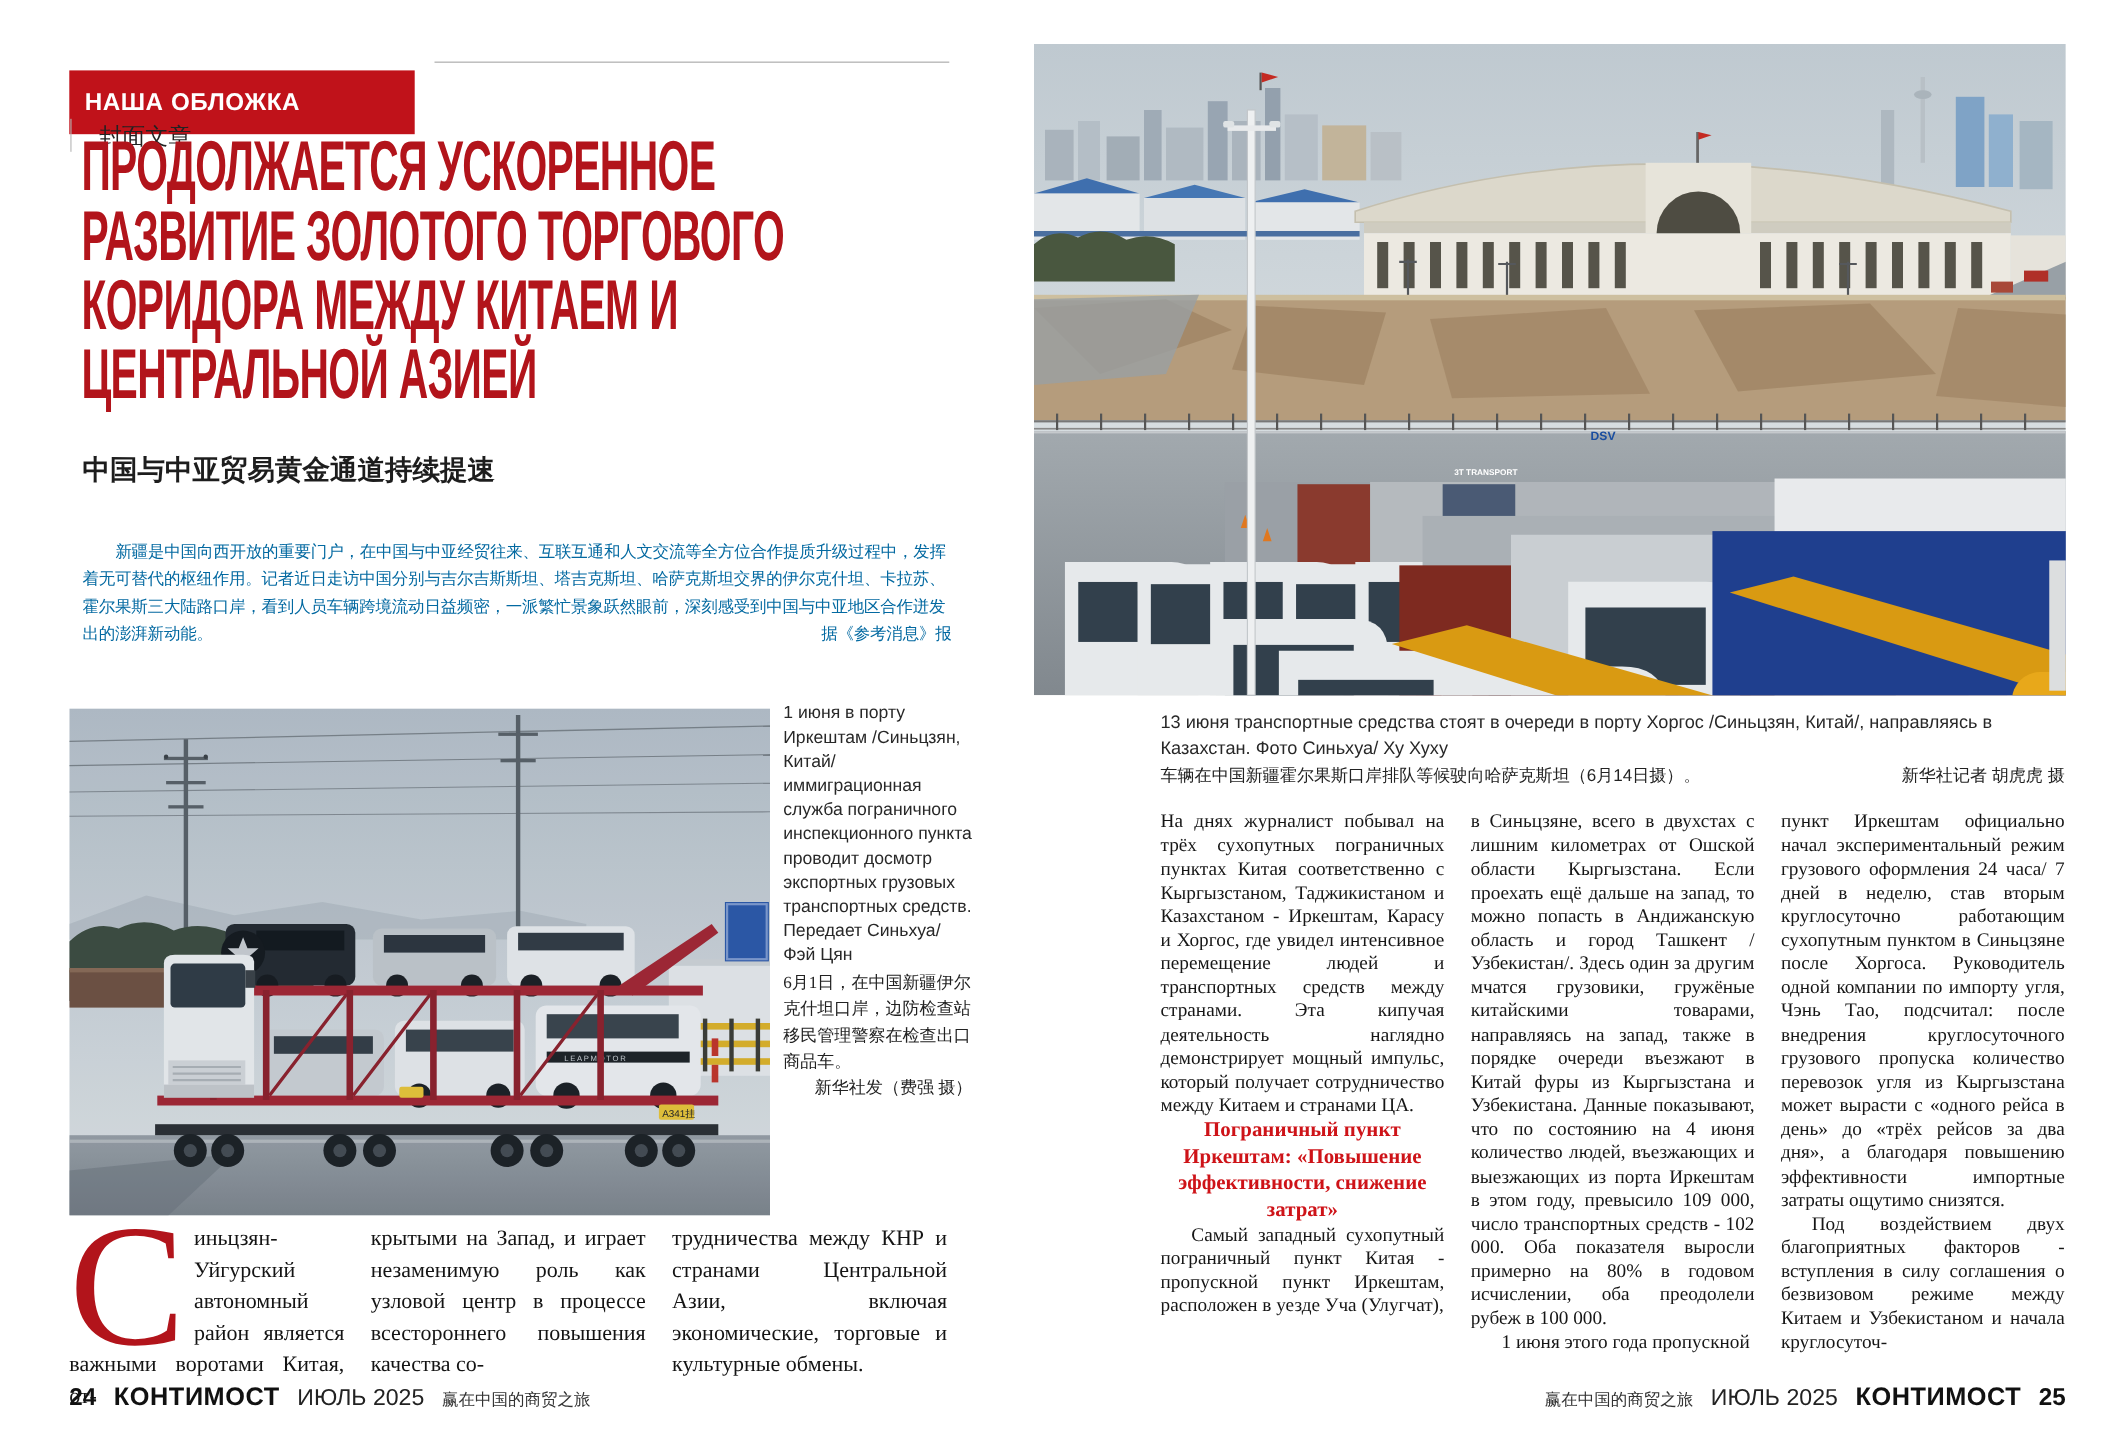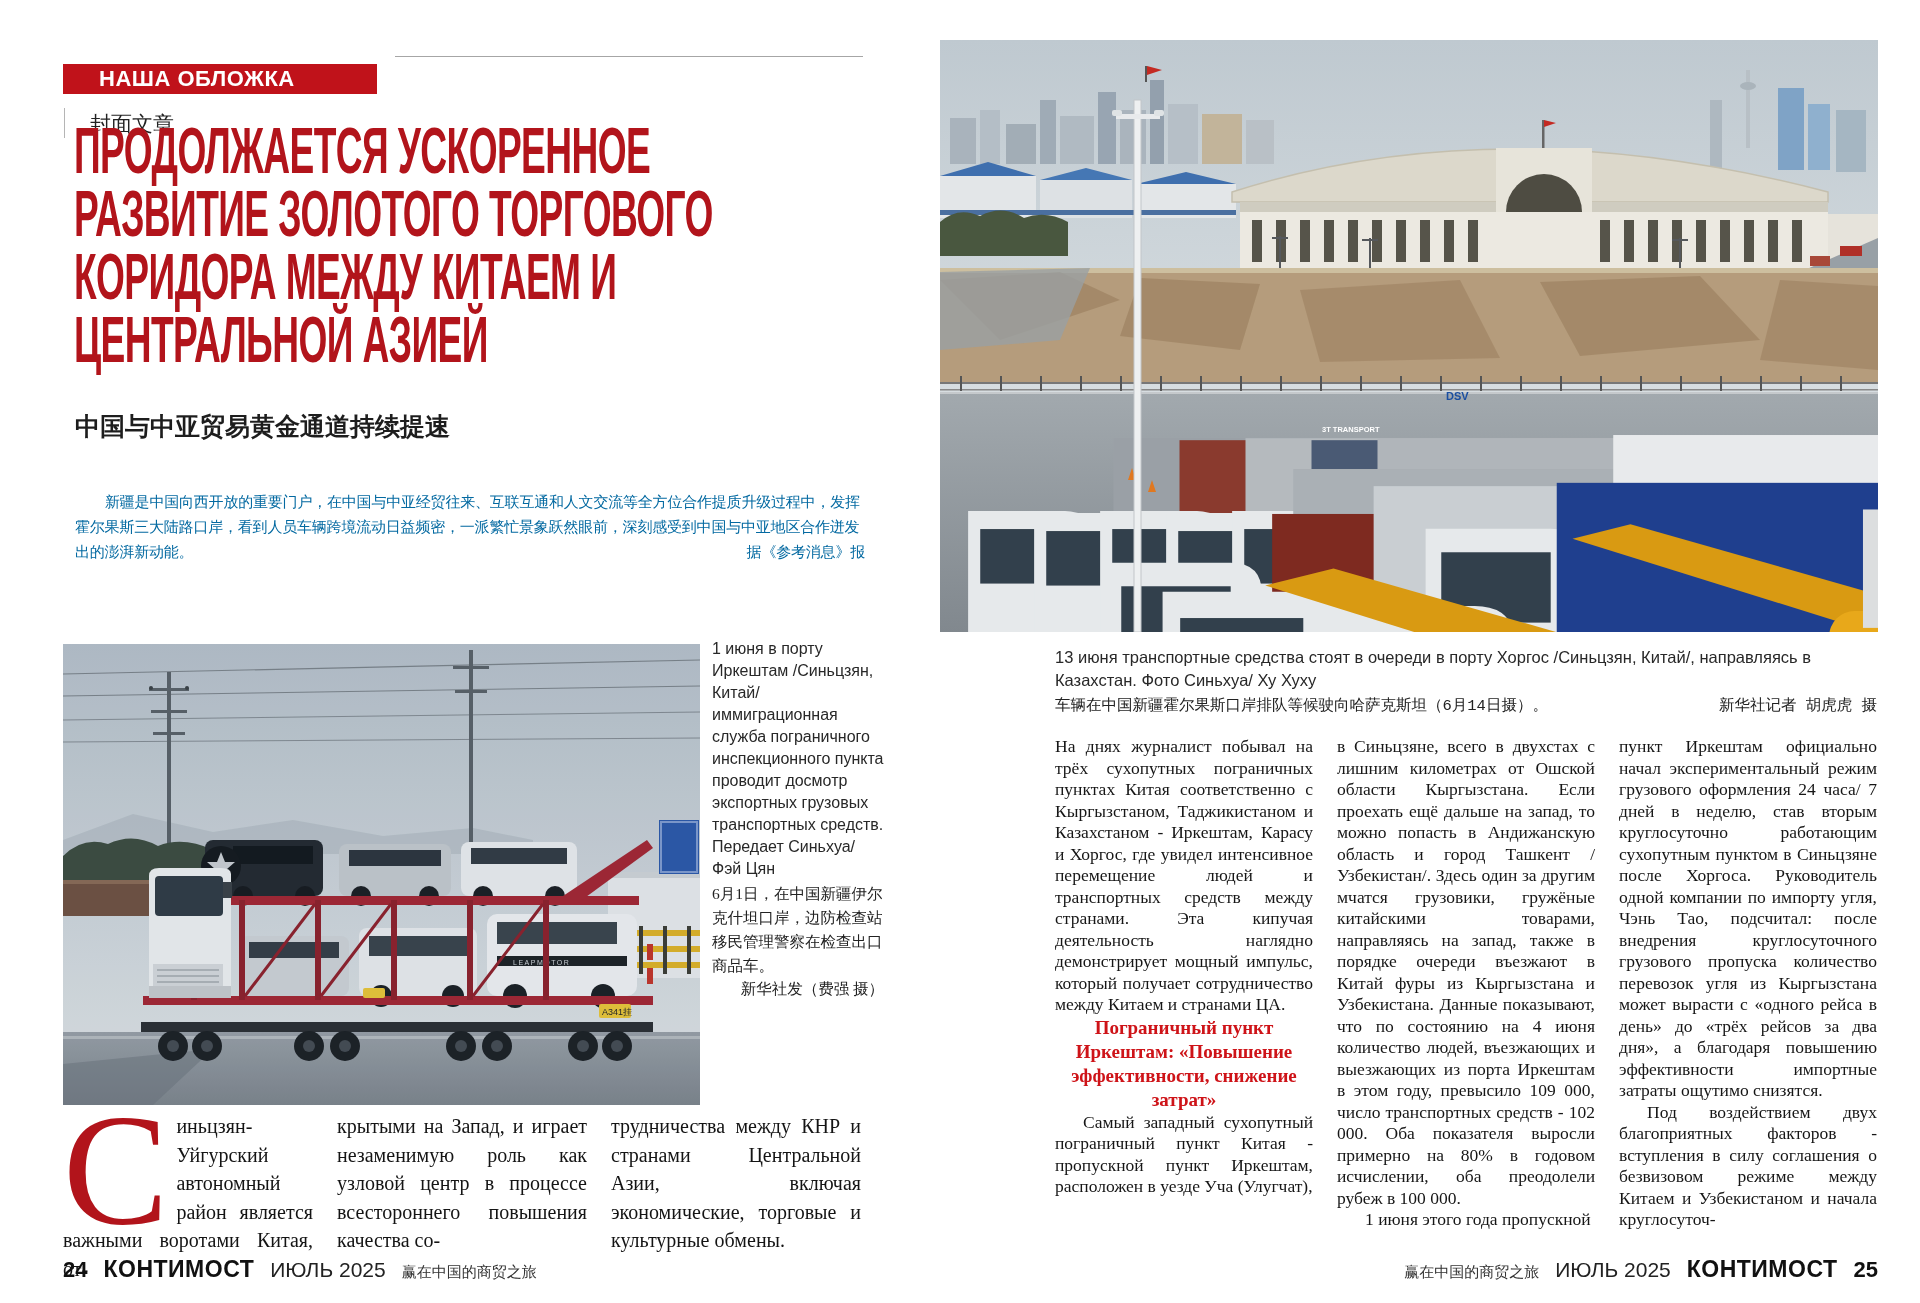--- a/index.html
+++ b/index.html
@@ -2,22 +2,22 @@
 <html><head>
 <meta charset="utf-8">
 <style>
   html,body{margin:0;padding:0;background:#e8e8e8;}
   .spread{position:relative;width:1920px;height:1303px;background:#ffffff;overflow:hidden;
           font-family:"Liberation Sans",sans-serif;color:#1b1b1b;}
   .abs{position:absolute;}
 
   
   .top-rule{left:395px;top:56px;width:468px;height:1px;background:#a6a6a6;}
-  .kicker-box{left:63px;top:64px;width:314px;height:30px;background:#c0121a;display:flex;
-              align-items:center;padding-left:36px;box-sizing:border-box;}
+  .kicker-box{left:63px;top:64px;width:314px;height:58px;background:#c0121a;display:flex;
+              align-items:center;padding-left:14px;box-sizing:border-box;}
   .kicker-box span{color:#fff;font-weight:700;font-size:22px;letter-spacing:.5px;}
   .kicker-tick{left:64px;top:108px;width:1px;height:30px;background:#b5b5b5;}
   .kicker-zh{left:90px;top:110px;font-size:21px;color:#222;}
   .headline{left:74px;top:120px;}
   .headline div{font-weight:700;font-size:64px;line-height:63px;color:#b2141b;
                 letter-spacing:-1px;transform:scaleX(.58);transform-origin:left top;white-space:nowrap;}
   .subhead-zh{left:75px;top:410px;font-size:25px;font-weight:700;color:#1d1d1d;}
 
   
   .intro{left:75px;top:490px;width:790px;font-family:"Liberation Serif",serif;
@@ -30,21 +30,21 @@
   .photo-right{left:940px;top:40px;width:938px;height:592px;}
   .photo-left svg,.photo-right svg{display:block;}
 
   
   .cap-left{left:712px;top:618px;width:172px;margin-top:20px;}
   .cap-ru{font-size:16px;line-height:22px;color:#282828;}
   .cap-zh{margin-top:2px;font-family:"Liberation Serif",serif;font-size:15.5px;line-height:24px;color:#222;}
   .cap-credit{font-family:"Liberation Serif",serif;font-size:15.5px;color:#222;text-align:right;margin-top:1px;}
   .cap-right{left:1055px;top:646px;width:822px;}
   .cap-right .cap-ru{font-size:16.5px;line-height:23px;}
-  .cap-right .zh-row{display:flex;justify-content:space-between;font-family:Liberation Mono, monospace;
+  .cap-right .zh-row{display:flex;justify-content:space-between;font-family:Liberation Sans, sans-serif;
                      font-size:15.5px;line-height:24px;color:#222;margin-top:2px;}
 
   
   .lcol{top:1112px;width:250px;font-family:"Liberation Serif",serif;font-size:20px;line-height:28.5px;
         text-align:justify;color:#141414;}
   .lcol1{left:63px;}.lcol2{left:337px;}.lcol3{left:611px;}
   .dropcap{float:left;font-family:"Liberation Serif",serif;font-size:158px;line-height:104px;
            color:#b2141b;margin:6px 8px 0 0;}
 
   
@@ -140,20 +140,21 @@
     <div>ПРОДОЛЖАЕТСЯ УСКОРЕННОЕ</div>
     <div>РАЗВИТИЕ ЗОЛОТОГО ТОРГОВОГО</div>
     <div>КОРИДОРА МЕЖДУ КИТАЕМ И</div>
     <div>ЦЕНТРАЛЬНОЙ АЗИЕЙ</div>
   </div>
 
   <div class="abs subhead-zh">中国与中亚贸易黄金通道持续提速</div>
 
   <div class="abs intro">
     <div class="l1">新疆是中国向西开放的重要门户，在中国与中亚经贸往来、互联互通和人文交流等全方位合作提质升级过程中，发挥</div>
+    <div>着无可替代的枢纽作用。记者近日走访中国分别与吉尔吉斯斯坦、塔吉克斯坦、哈萨克斯坦交界的伊尔克什坦、卡拉苏、</div>
     <div>霍尔果斯三大陆路口岸，看到人员车辆跨境流动日益频密，一派繁忙景象跃然眼前，深刻感受到中国与中亚地区合作迸发</div>
     <div class="l4">
       <span>出的澎湃新动能。</span>
       <span>据《参考消息》报</span>
     </div>
   </div>
 
   <div class="abs photo-left">
     <svg width="637" height="461" viewBox="0 0 637 461">
       <rect width="637" height="461" fill="url(#skyL)"></rect>

